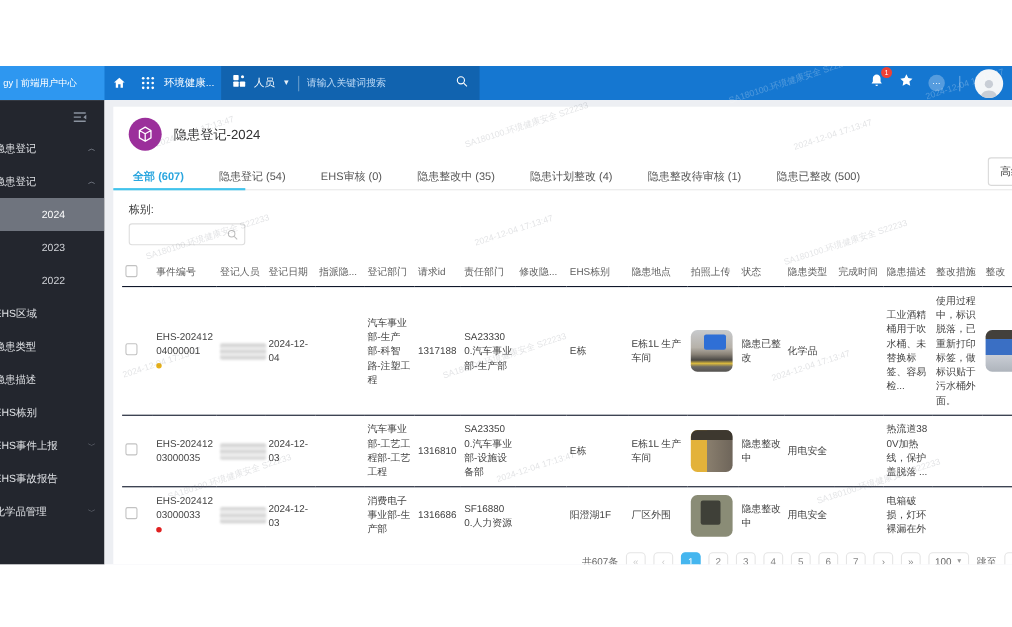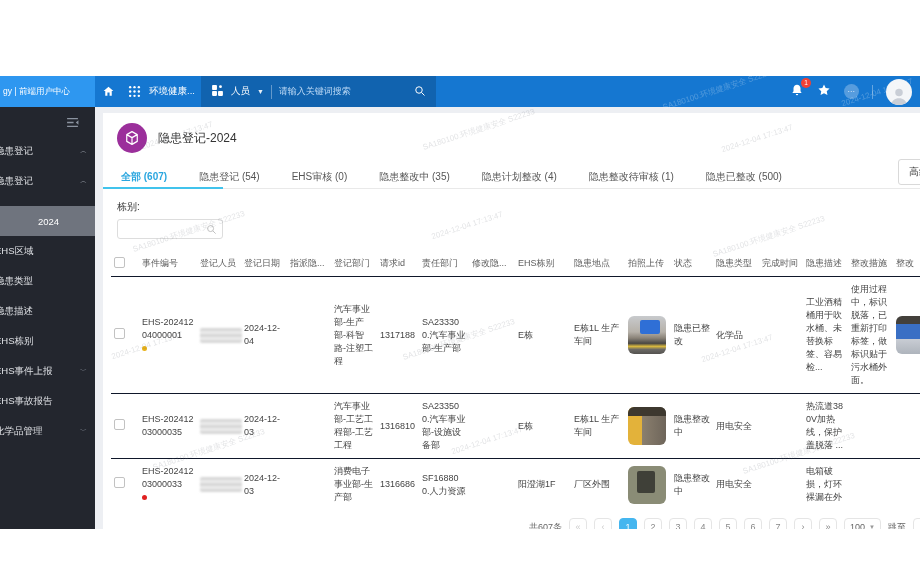--- a/index.html
+++ b/index.html
@@ -2,21 +2,21 @@
 <html><head>
 <meta charset="utf-8">
 <style>
   * { box-sizing: border-box; margin: 0; padding: 0; }
   html,body { width: 920px; height: 570px; }
   body {
     position: relative; overflow: hidden; background: #fff;
     font-family: "Liberation Sans", "DejaVu Sans", sans-serif;
     -webkit-font-smoothing: antialiased;
   }
-  .app { position: absolute; top: 76px; left: 0; width: 920px; height: 453px; }
+  .app { position: absolute; top: 60px; left: 0; width: 920px; height: 453px; }
 
   
   .topbar { height: 31px; background: #1577d1; display: flex; align-items: center; color: #fff; }
   .brand { width: 95px; height: 31px; background: #2e97f0; font-size: 8.5px; display: flex; align-items: center; padding-left: 3px; white-space: nowrap; overflow: hidden; flex: none; }
   .tb-icon { width: 26px; height: 31px; display: flex; align-items: center; justify-content: center; flex: none; cursor: pointer; }
   .tb-icon svg { display: block; }
   .appname { font-size: 9.5px; margin: 0 6px 0 2px; white-space: nowrap; }
   .pill { height: 31px; background: rgba(0,0,0,0.16); display: flex; align-items: center; padding: 0 10px; gap: 7px; }
   .pill .lbl { font-size: 9.5px; }
   .pill .caret { font-size: 7px; opacity: .9; }
@@ -33,21 +33,21 @@
   .app-body { display: flex; height: 422px; }
 
   
   .sidebar { width: 95px; flex: none; background: #23262e; color: #dfe1e5; overflow: hidden; }
   .collapse-row { height: 24px; display: flex; align-items: center; justify-content: flex-end; padding-right: 16px; margin-top: 3px; cursor: pointer; }
   .snav { margin-top: 2px; }
   .s-item { height: 30px; display: flex; align-items: center; font-size: 9.5px; cursor: pointer; position: relative; white-space: nowrap; }
   .s-item .cut { margin-left: -5px; }
   .s-item .chev { position: absolute; right: 8px; font-size: 7px; color: #9aa0ab; }
   .s-item.year { padding-left: 38px; color: #d3d5da; }
-  .s-item.selected { background: #6f747e; color: #fff; margin-top: 10px; }
+  .s-item.selected { background: #6f747e; color: #fff; }
 
   
   .main { flex: 1; background: #edeff3; position: relative; overflow: hidden; }
   .card { position: absolute; top: 6px; left: 8px; width: 850px; height: 416px; background: #fff; }
 
   .title-row { display: flex; align-items: center; gap: 11px; padding: 10px 0 6px 14px; }
   .title-icon { width: 30px; height: 30px; border-radius: 50%; background: #9b2f9b; display: flex; align-items: center; justify-content: center; flex: none; }
   .page-title { font-size: 12px; color: #333; }
 
   .tabs-row { position: relative; display: flex; gap: 28px; padding: 6px 0 0 16px; border-bottom: 1px solid #e9e9e9; height: 30px; }
@@ -185,20 +185,26 @@
         <div class="s-item">
             <span class="cut">隐患登记</span>
             <span class="chev">︿</span>
           </div>
         <div class="s-item">
             <span class="cut">隐患登记</span>
             <span class="chev">︿</span>
           </div>
         <div class="s-item year selected">
             <span>2024</span>
+          </div>
+        <div class="s-item year">
+            <span>2023</span>
+          </div>
+        <div class="s-item year">
+            <span>2022</span>
           </div>
         <div class="s-item">
             <span class="cut">EHS区域</span>
           </div>
         <div class="s-item">
             <span class="cut">隐患类型</span>
           </div>
         <div class="s-item">
             <span class="cut">隐患描述</span>
           </div>

